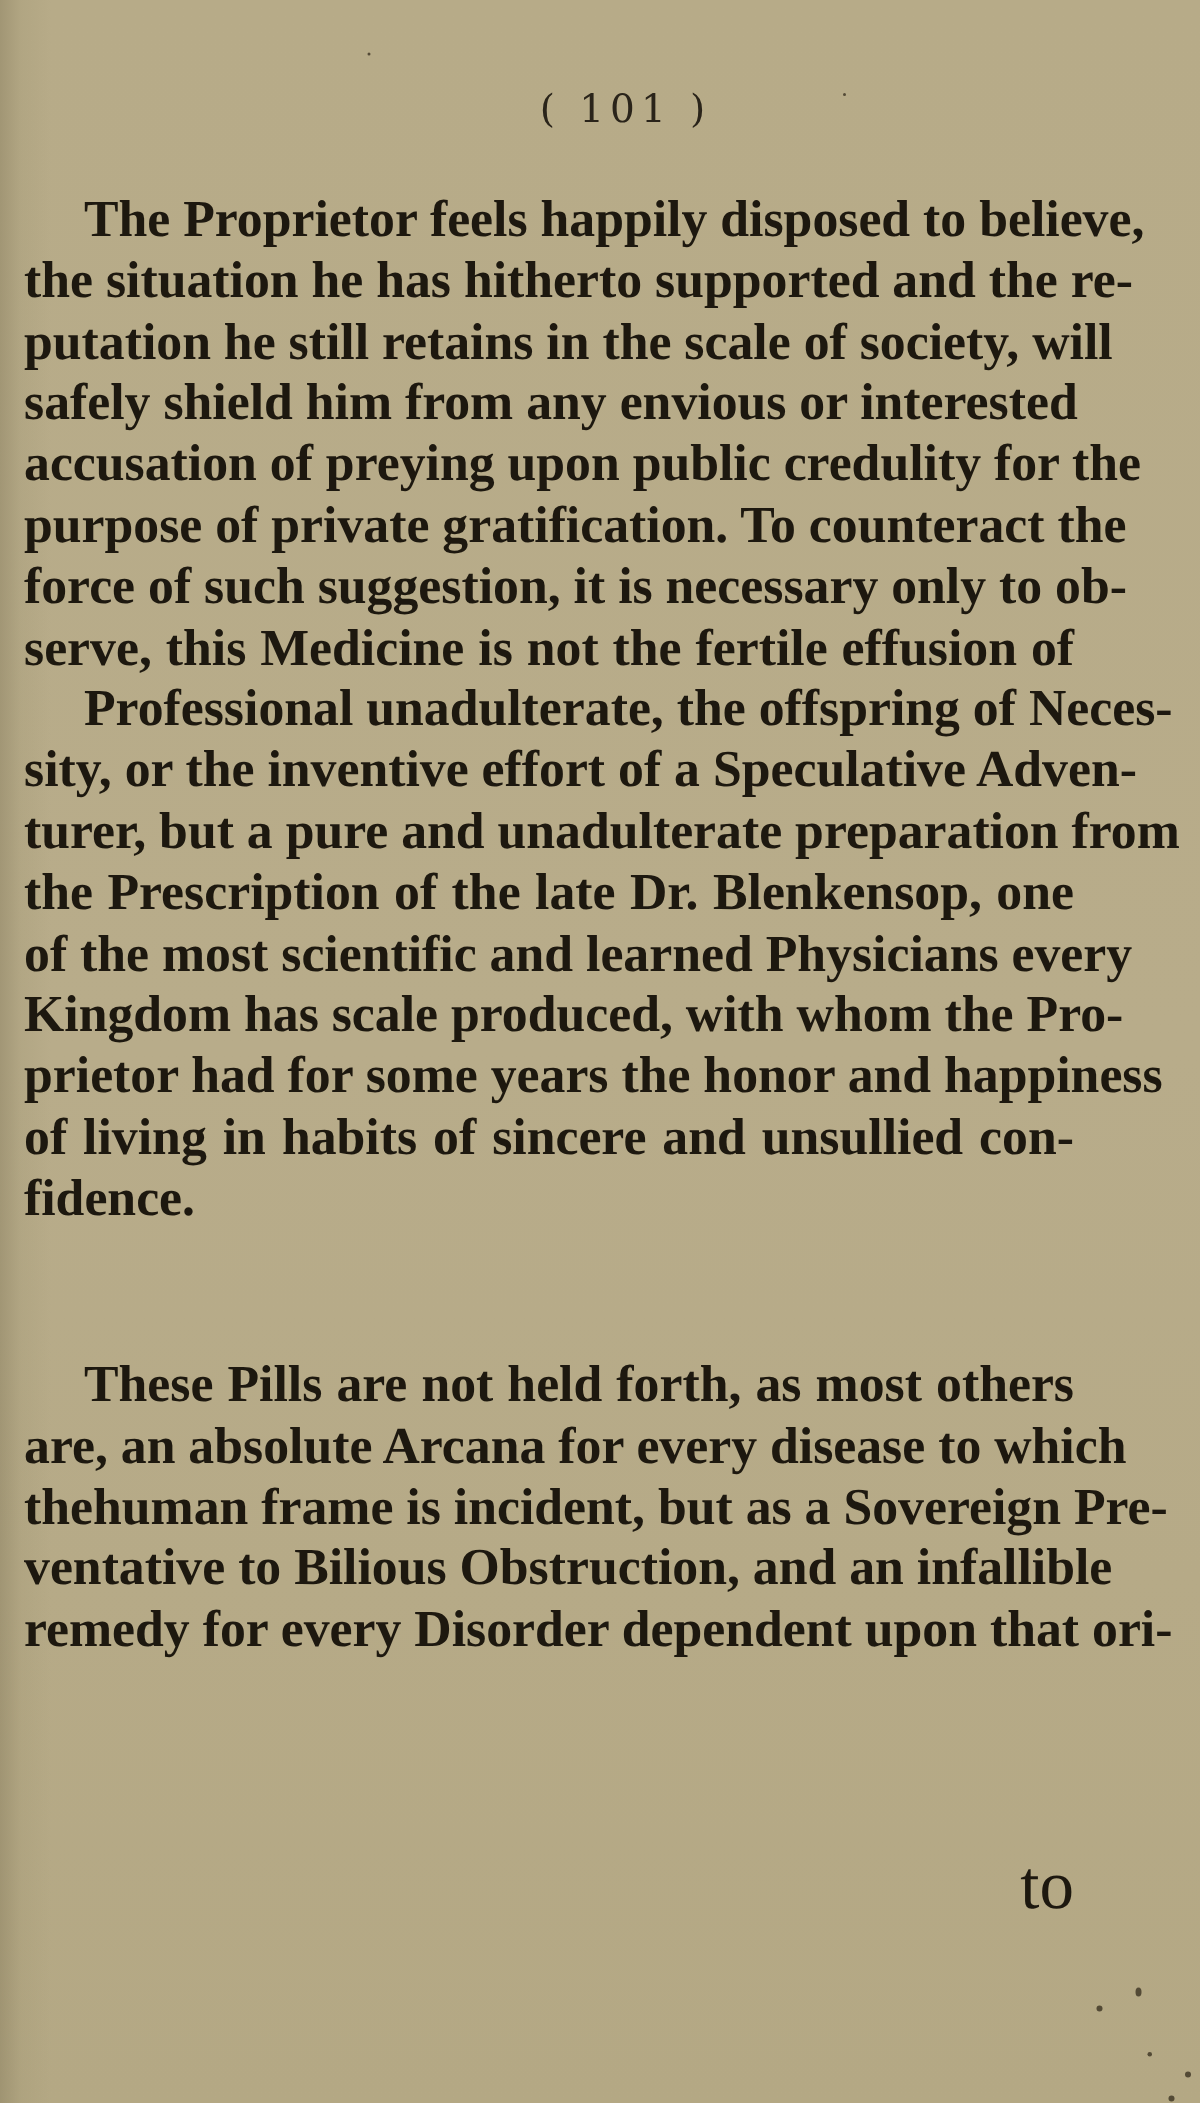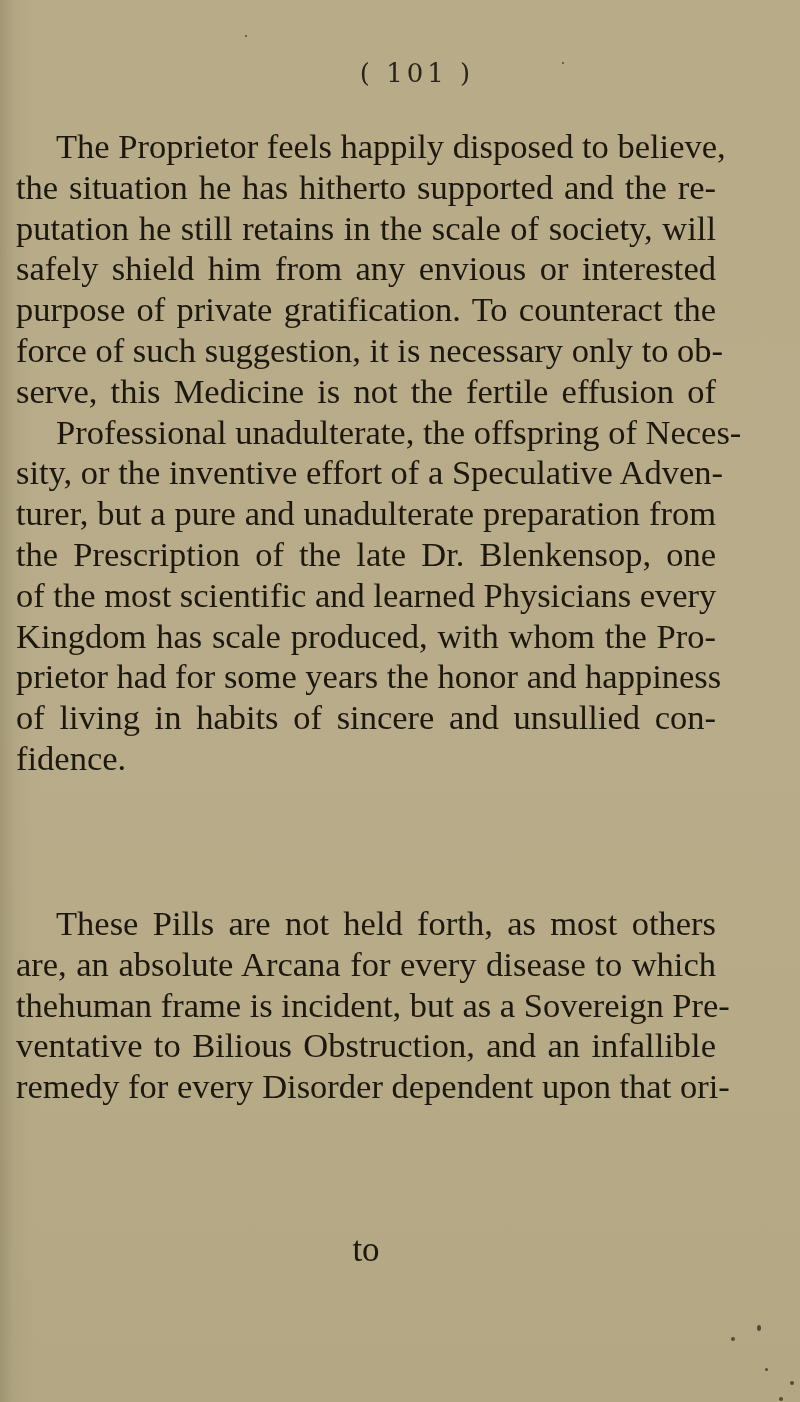--- a/index.html
+++ b/index.html
@@ -36,20 +36,21 @@
       box-sizing: border-box;
     }
     .text-block {
       position: absolute;
       left: 16px;
       width: 700px;
       font-family: "Liberation Serif", "DejaVu Serif", serif;
       font-size: 34.5px;
       line-height: 40.8px;
       color: #1d180f;
+      font-weight: bold;
     }
     .line {
       display: block;
       white-space: nowrap;
       text-align: justify;
       text-align-last: justify;
       height: 40.8px;
     }
     .line.indent {
       padding-left: 40px;
@@ -57,23 +58,23 @@
     .line.last {
       text-align-last: left;
     }
     #para1 { top: 126px; }
     #para2 { top: 903px; }
     .catchword {
       position: absolute;
       top: 1230px;
       left: 16px;
       width: 700px;
-      text-align: center;
+      text-align: right;
       font-family: "Liberation Serif", "DejaVu Serif", serif;
-      font-size: 35px;
+      font-size: 46px;
       color: #1d180f;
     }
     .speck {
       position: absolute;
       border-radius: 50%;
       background: #3b3222;
       opacity: 0.8;
     }
   </style>
 </head>
@@ -81,20 +82,21 @@
 
 <div class="page">
 
   <div class="page-number">( 101 )</div>
 
   <div class="text-block" id="para1">
     <span class="line indent">The Proprietor feels happily disposed to believe,</span>
     <span class="line">the situation he has hitherto supported and the re-</span>
     <span class="line">putation he still retains in the scale of society, will</span>
     <span class="line">safely shield him from any envious or interested</span>
+    <span class="line">accusation of preying upon public credulity for the</span>
     <span class="line">purpose of private gratification. To counteract the</span>
     <span class="line">force of such suggestion, it is necessary only to ob-</span>
     <span class="line">serve, this Medicine is not the fertile effusion of</span>
     <span class="line indent">Professional unadulterate, the offspring of Neces-</span>
     <span class="line">sity, or the inventive effort of a Speculative Adven-</span>
     <span class="line">turer, but a pure and unadulterate preparation from</span>
     <span class="line">the Prescription of the late Dr. Blenkensop, one</span>
     <span class="line">of the most scientific and learned Physicians every</span>
     <span class="line">Kingdom has scale produced, with whom the Pro-</span>
     <span class="line">prietor had for some years the honor and happiness</span>

